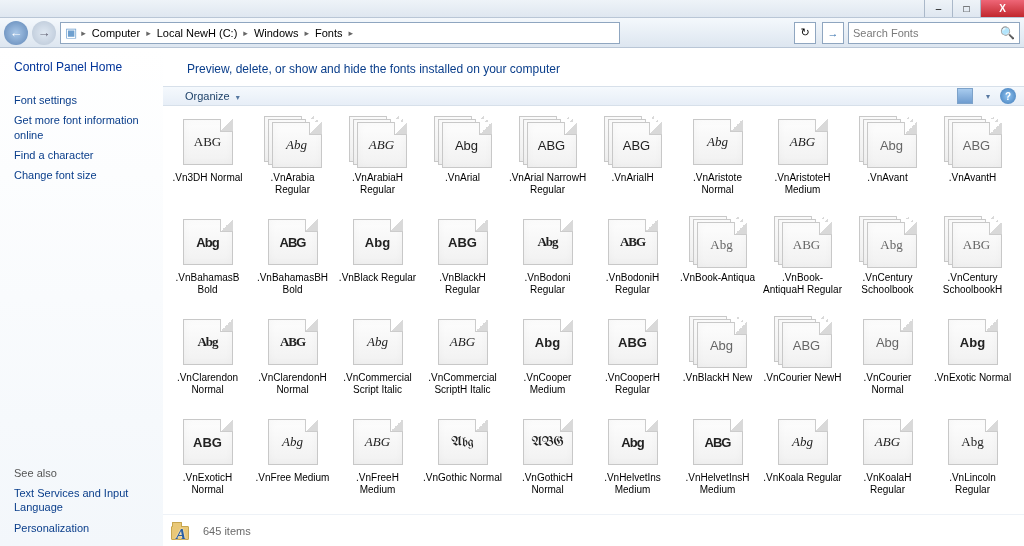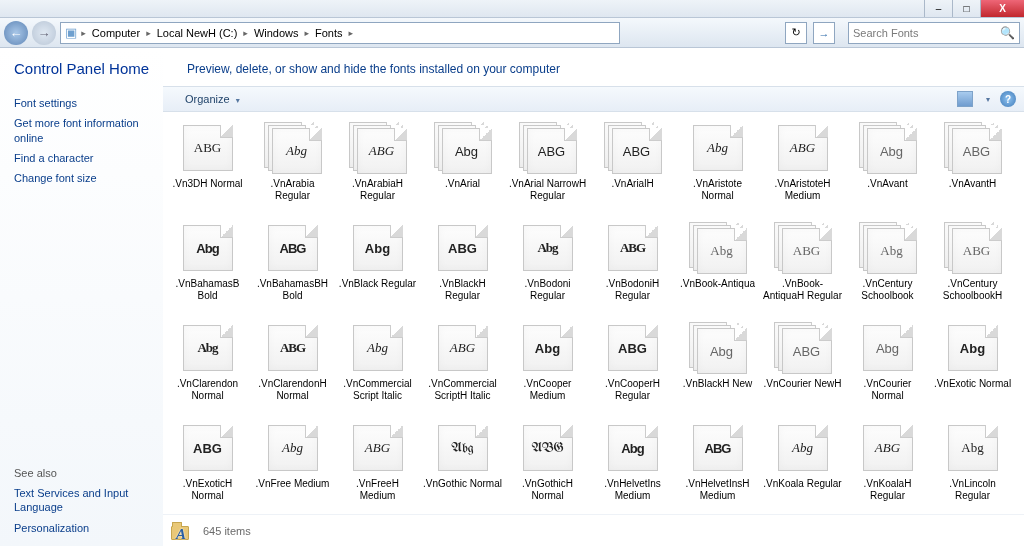--- a/index.html
+++ b/index.html
@@ -10,31 +10,31 @@
   .winbtn.close { width:44px; background: linear-gradient(#e67,#c1272d); color:#fff; font-weight:bold;}
   
   .navrow { height: 30px; background: linear-gradient(#f4f8fc,#dde6f0); display:flex; align-items:center; padding:0 4px; gap:4px; border-bottom:1px solid #b9c6d6;}
   .navbtn { width:24px; height:24px; border-radius:50%; background: radial-gradient(#a9c7e8,#5f86b6); display:flex; align-items:center; justify-content:center; color:#fff; font-size:13px;}
   .navbtn.fwd { background: radial-gradient(#dfe8f2,#b9c6d6); color:#667;}
   .bcwrap{flex:0 0 auto; display:flex; align-items:center; height:22px; background:#fff; border:1px solid #8fa6c0; padding:0 4px; min-width:560px;}
   .bcwrap .sep{color:#666; padding:0 4px; font-size:9px;}
   .bcwrap .crumb{padding:0 2px;}
   .spacer{flex:1;}
   .refresh{width:22px;height:22px;border:1px solid #8fa6c0;background:#fff;display:flex;align-items:center;justify-content:center;margin-left:2px;}
-  .searchbox{width:172px;height:22px;border:1px solid #8fa6c0;background:#fff;display:flex;align-items:center;padding:0 4px;color:#7a7a7a;margin-left:9px;}
+  .searchbox{width:172px;height:22px;border:1px solid #8fa6c0;background:#fff;display:flex;align-items:center;padding:0 4px;color:#7a7a7a;margin-left:0;}
   .searchbox .sicon{margin-left:auto;font-size:12px;color:#5b7ca2;}
   
   .main{display:flex; height: calc(100% - 18px - 30px);}
   .sidebar{width:163px; background: linear-gradient(#fff,#f3f7fb); padding:12px 8px 8px 14px; display:flex; flex-direction:column; gap:0;}
   .sidebar a{color:#0a3e8b; text-decoration:none; display:block; padding:3px 0; font-size:11px; line-height:1.3;}
-  .sidebar .hdr{color:#003399; font-size:15px; padding-bottom:6px;}
+  .sidebar .hdr{color:#003399; font-size:12px; padding-bottom:6px;}
   .sidebar .seealso{margin-top:auto; color:#555; padding-bottom:4px; padding-top:260px;}
   .content{flex:1; display:flex; flex-direction:column; overflow:hidden;}
   .pageheader{padding:14px 0 10px 24px; color:#0a3e8b; font-size:12px;}
-  .toolbar{height:26px; background: linear-gradient(#f5f9fd,#e7eef7); border-top:1px solid #d7e0ea;border-bottom:1px solid #d7e0ea; display:flex; align-items:center; padding:0 8px 0 22px; color:#21446b;}
+  .toolbar{height:20px; background: linear-gradient(#f5f9fd,#e7eef7); border-top:1px solid #d7e0ea;border-bottom:1px solid #d7e0ea; display:flex; align-items:center; padding:0 8px 0 22px; color:#21446b;}
   .toolbar .down{font-size:8px; color:#5677a0; margin-left:3px;}
   .toolbar .right{margin-left:auto; display:flex; gap:10px; align-items:center;}
   .viewicon{width:16px;height:16px;display:flex;align-items:center;justify-content:center;background:linear-gradient(#a8cbee,#6f9ccf);border:1px solid #7da2c9;}
   .helpicon{width:16px;height:16px;border-radius:50%;background:radial-gradient(#8ec3f2,#3f79b6);color:#fff;font-weight:bold;display:flex;align-items:center;justify-content:center;font-size:10px;}
   .grid{flex:1; overflow:hidden; padding:10px 0 0 2px; display:grid; grid-template-columns: repeat(10, 85px); grid-auto-rows: 100px; gap:0px 0px;}
   .font-item{display:flex;flex-direction:column;align-items:center; width:85px;}
   .thumb{width:58px;height:52px; position:relative; margin-bottom:4px;}
   .sheet{position:absolute; width:50px; height:46px; background:linear-gradient(#fdfdfd,#f1f1f1); border:1px solid #c8c8c8; display:flex; align-items:center; justify-content:center; font-size:13px; color:#222; box-shadow: inset 0 0 8px rgba(0,0,0,.03);}
   .sheet::before{content:""; position:absolute; top:-1px; right:-1px; width:12px; height:12px; background:linear-gradient(135deg,#fff 50%, #d9d9d9 50%); border-left:1px solid #ccc; border-bottom:1px solid #ccc;}
   .sheet.s1{left:0;top:0;}

